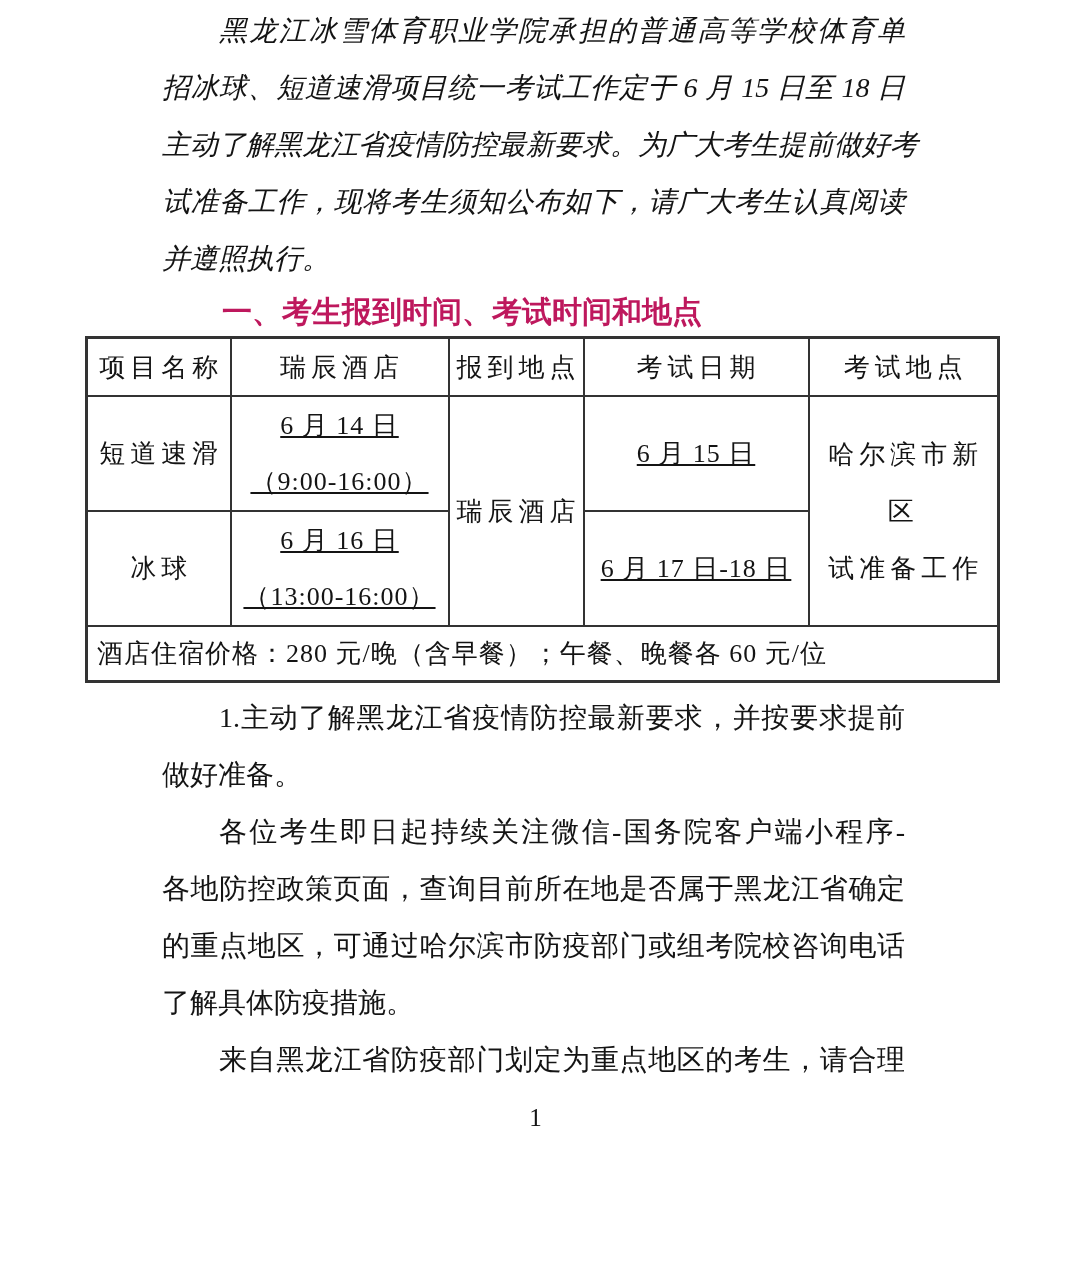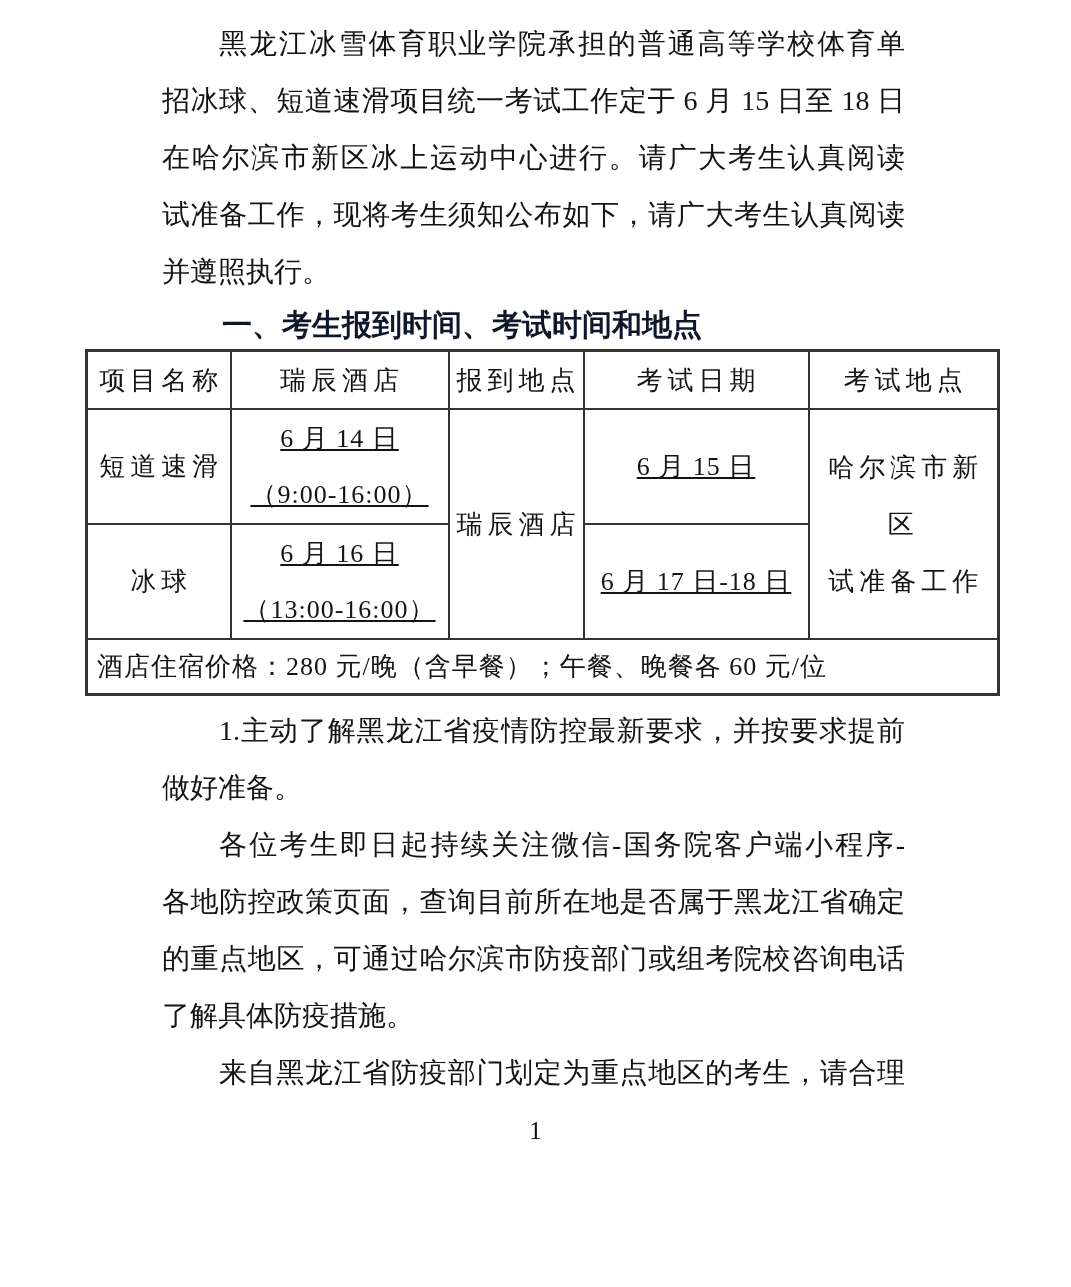--- a/index.html
+++ b/index.html
@@ -10,36 +10,36 @@
     background: #ffffff;
     color: #141414;
     font-family: "Liberation Serif", "DejaVu Serif", serif;
     overflow: hidden;
   }
   .textblock {
     margin-left: 162px;
     width: 743px;
     font-size: 28px;
   }
-  .intro { padding-top: 15px; }
+  .intro { padding-top: 2px; font-style: italic; }
   .ln {
     height: 57px;
     line-height: 57px;
     text-align: justify;
     text-align-last: justify;
     text-justify: inter-character;
     white-space: nowrap;
   }
   .ln.ind { text-indent: 57px; }
   .ln.end { text-align-last: left; }
   .heading {
     font-family: "Liberation Sans", "DejaVu Sans", sans-serif;
     font-weight: 700;
     font-size: 30px;
-    color: #0f172a;
+    color: #be185d;
   }
   .h1 {
     margin-left: 222px;
     height: 49px;
     line-height: 49px;
   }
   table.schedule {
     border-collapse: collapse;
     table-layout: fixed;
     margin-left: 85px;
@@ -85,21 +85,21 @@
   }
 </style>
 </head>
 <body>
 
 <div class="page">
 
   <div class="textblock intro">
     <div class="ln ind">黑龙江冰雪体育职业学院承担的普通高等学校体育单</div>
     <div class="ln">招冰球、短道速滑项目统一考试工作定于 6 月 15 日至 18 日</div>
-    <div class="ln">在哈尔滨市新区冰上运动中心进行。请广大考生认真阅读</div>
+    <div class="ln">主动了解黑龙江省疫情防控最新要求。为广大考生提前做好考</div>
     <div class="ln">试准备工作，现将考生须知公布如下，请广大考生认真阅读</div>
     <div class="ln end">并遵照执行。</div>
   </div>
 
   <div class="heading h1">一、考生报到时间、考试时间和地点</div>
 
   <table class="schedule">
     <colgroup>
       <col class="c1">
         <col class="c2">

